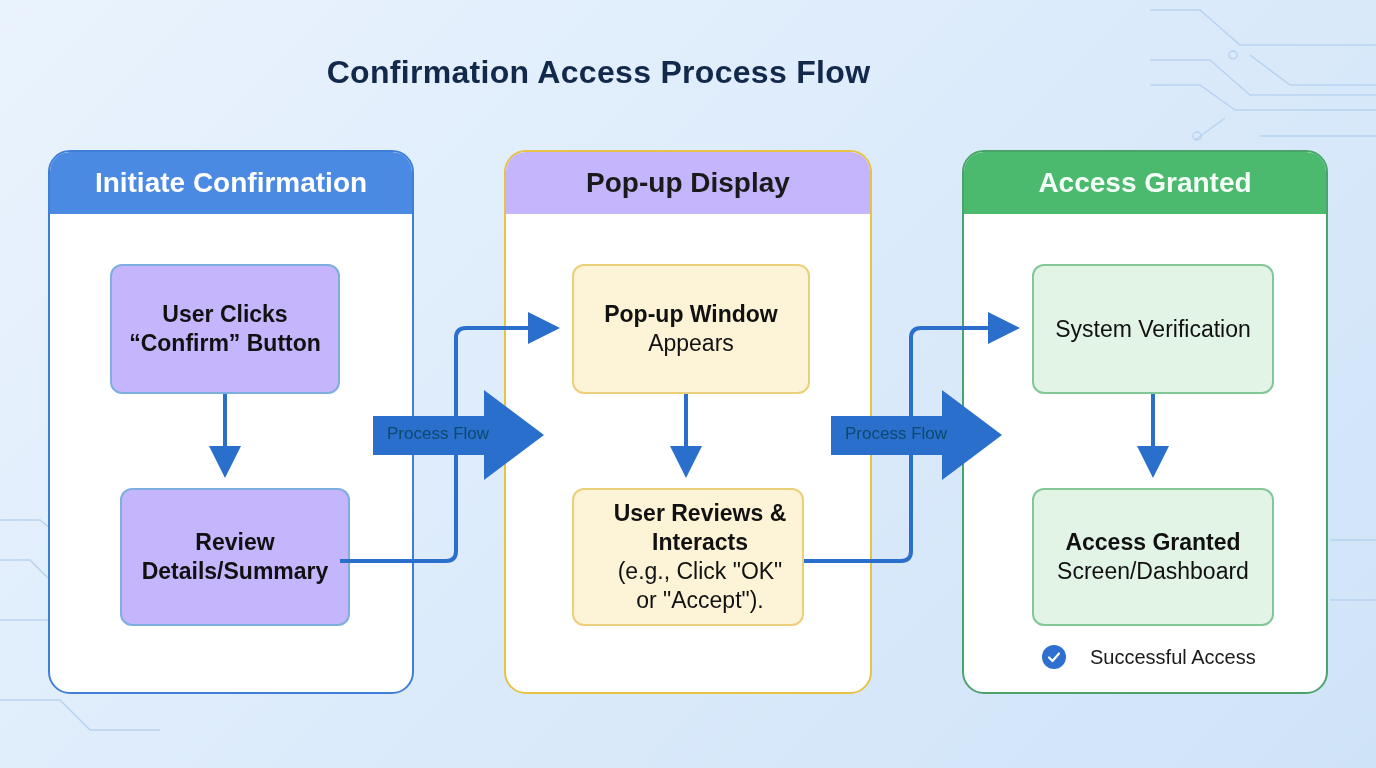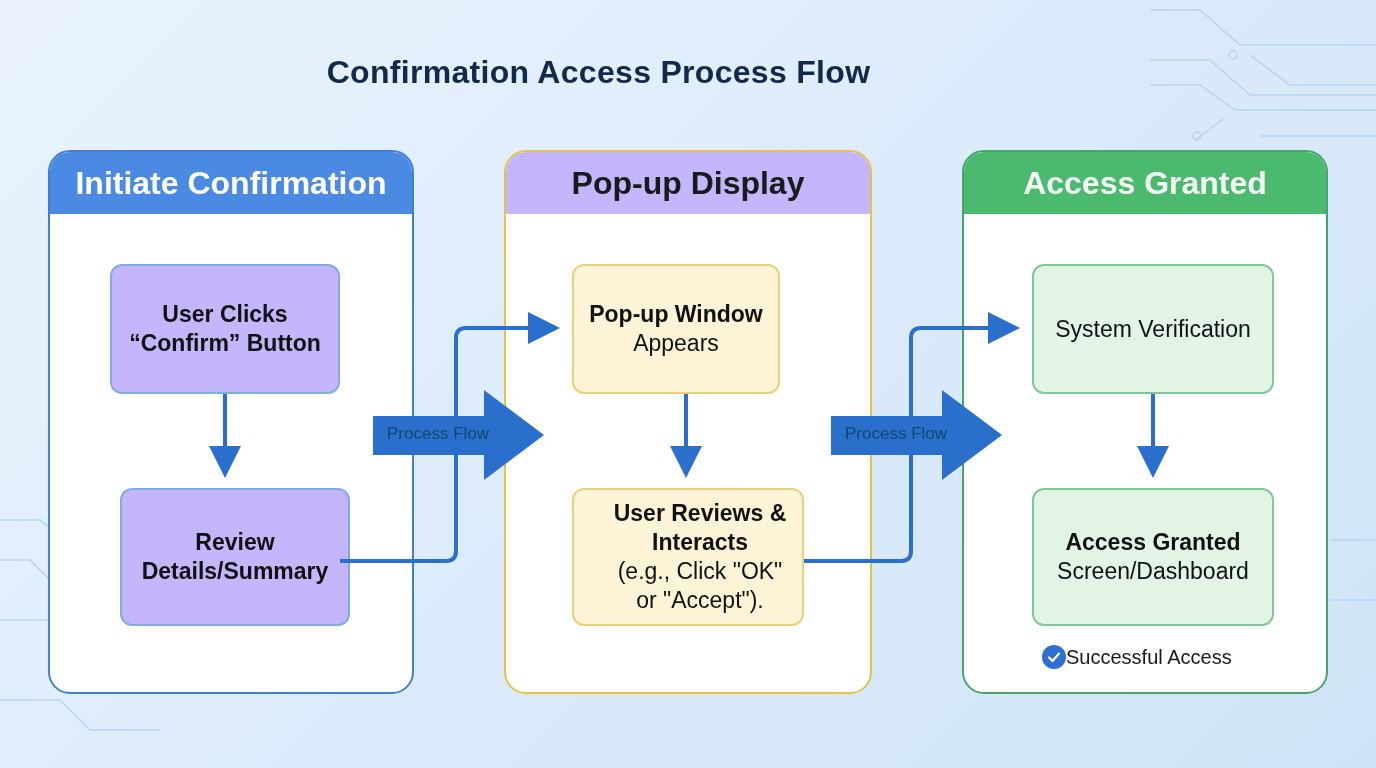--- a/index.html
+++ b/index.html
@@ -12,21 +12,21 @@
   .title {
     position:absolute; left:0; top:54px; width:1197px; text-align:center;
     font-size:32px; font-weight:bold; color:#13294b; letter-spacing:0.3px;
   }
   .panel {
     position:absolute; top:150px; height:544px; background:#ffffff;
     border-radius:22px; box-sizing:border-box; border:2px solid; overflow:hidden;
   }
   .panel-header {
     height:62px; display:flex; align-items:center; justify-content:center;
-    font-size:32px; font-weight:bold; box-sizing:border-box;
+    font-size:28px; font-weight:bold; box-sizing:border-box;
   }
   #p1 { left:48px; width:366px; border-color:#3f7fd8; }
   #p1 .panel-header { background:#4a8ae3; color:#ffffff; }
   #p2 { left:504px; width:368px; border-color:#e8c245; }
   #p2 .panel-header { background:#c4b5fd; color:#1a1a1a; }
   #p3 { left:962px; width:366px; border-color:#4aa36a; }
   #p3 .panel-header { background:#4bba6e; color:#f4fff7; }
   .node {
     position:absolute; box-sizing:border-box; border-radius:12px; border:2px solid;
     display:flex; flex-direction:column; align-items:center; justify-content:center;
@@ -34,21 +34,21 @@
   }
   .node .b { font-weight:bold; }
   .n-blue { background:#c4b5fd; border-color:#7eaee0; }
   .n-yellow { background:#fdf3d6; border-color:#eccf7a; }
   .n-green { background:#e2f4e6; border-color:#83c797; }
   .flow-label {
     position:absolute; color:#0c4a6e; font-size:17px; z-index:6;
   }
   .success {
     position:absolute; left:1042px; top:645px; display:flex; align-items:center;
-    gap:0; font-size:20px; color:#1a1a1a; z-index:5;
+    gap:24px; font-size:20px; color:#1a1a1a; z-index:5;
   }
   .check {
     width:24px; height:24px; border-radius:50%; background:#2f6fcf;
     display:flex; align-items:center; justify-content:center;
   }
   svg.overlay { position:absolute; left:0; top:0; width:1376px; height:768px; z-index:4; pointer-events:none; }
 </style>
 </head>
 <body>
 
@@ -89,21 +89,21 @@
 
 <div class="node n-blue" style="left:110px;top:264px;width:230px;height:130px;z-index:3;">
   <span class="b">User Clicks</span>
   <span class="b">“Confirm” Button</span>
 </div>
 <div class="node n-blue" style="left:120px;top:488px;width:230px;height:138px;z-index:3;text-align:right;">
   <span class="b">Review</span>
   <span class="b">Details/Summary</span>
 </div>
 
-<div class="node n-yellow" style="left:572px;top:264px;width:208px;height:130px;z-index:3;">
+<div class="node n-yellow" style="left:572px;top:264px;width:238px;height:130px;z-index:3;">
   <span class="b">Pop-up Window</span>
   <span>Appears</span>
 </div>
 <div class="node n-yellow" style="left:572px;top:488px;width:232px;height:138px;z-index:3;padding-left:24px;">
   <span class="b">User Reviews &amp;</span>
   <span class="b">Interacts</span>
   <span>(e.g., Click "OK"</span>
   <span>or "Accept").</span>
 </div>
 

